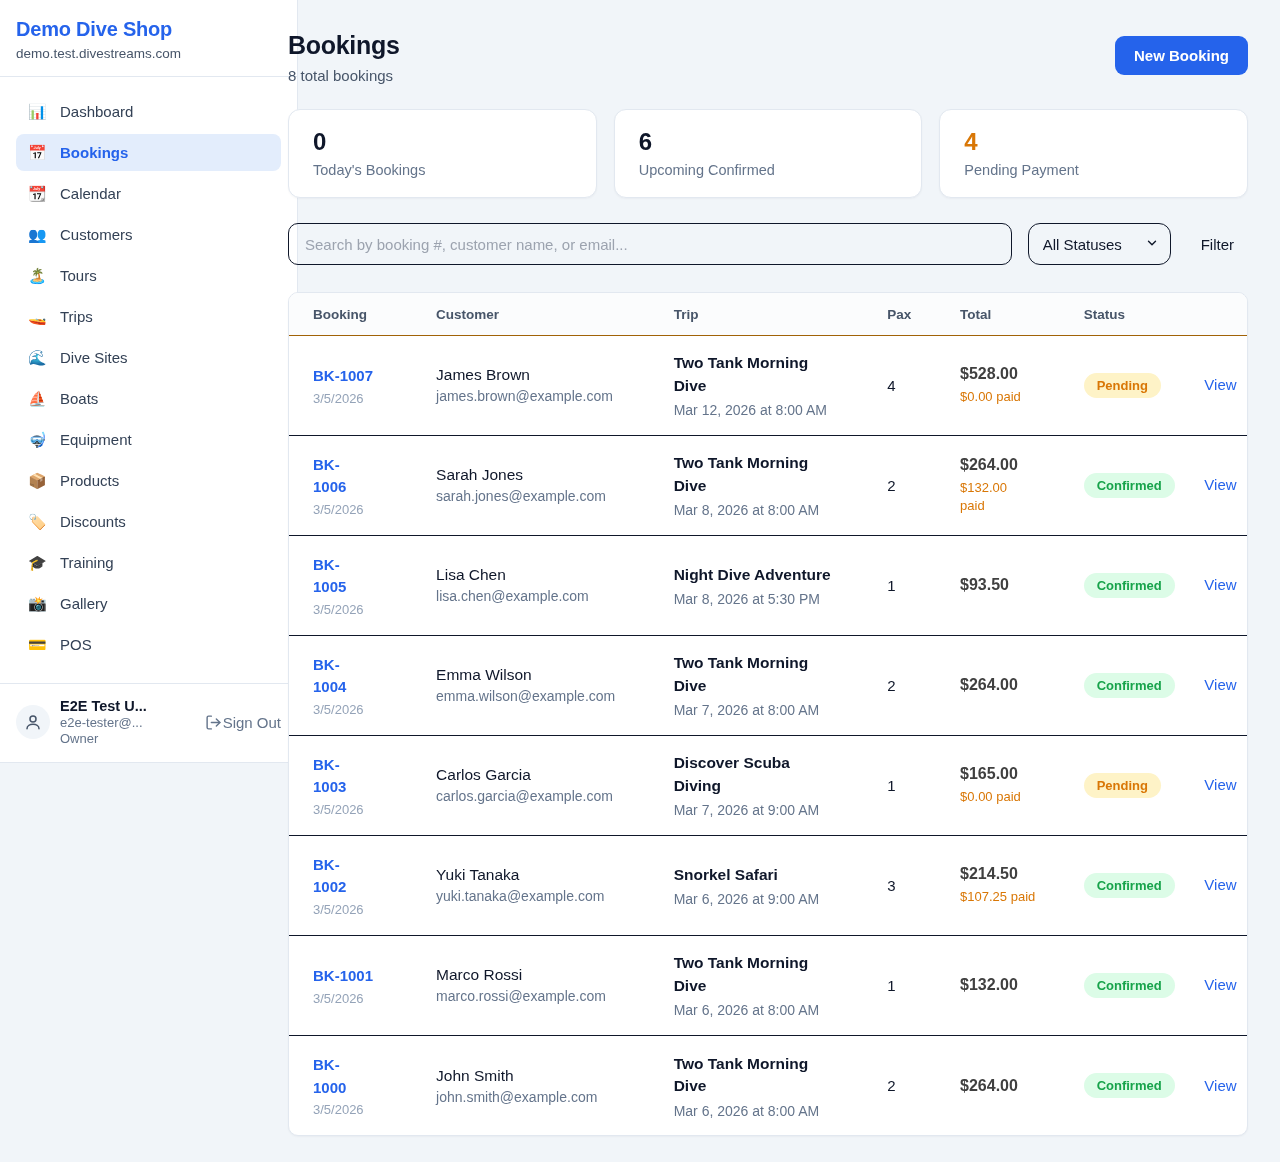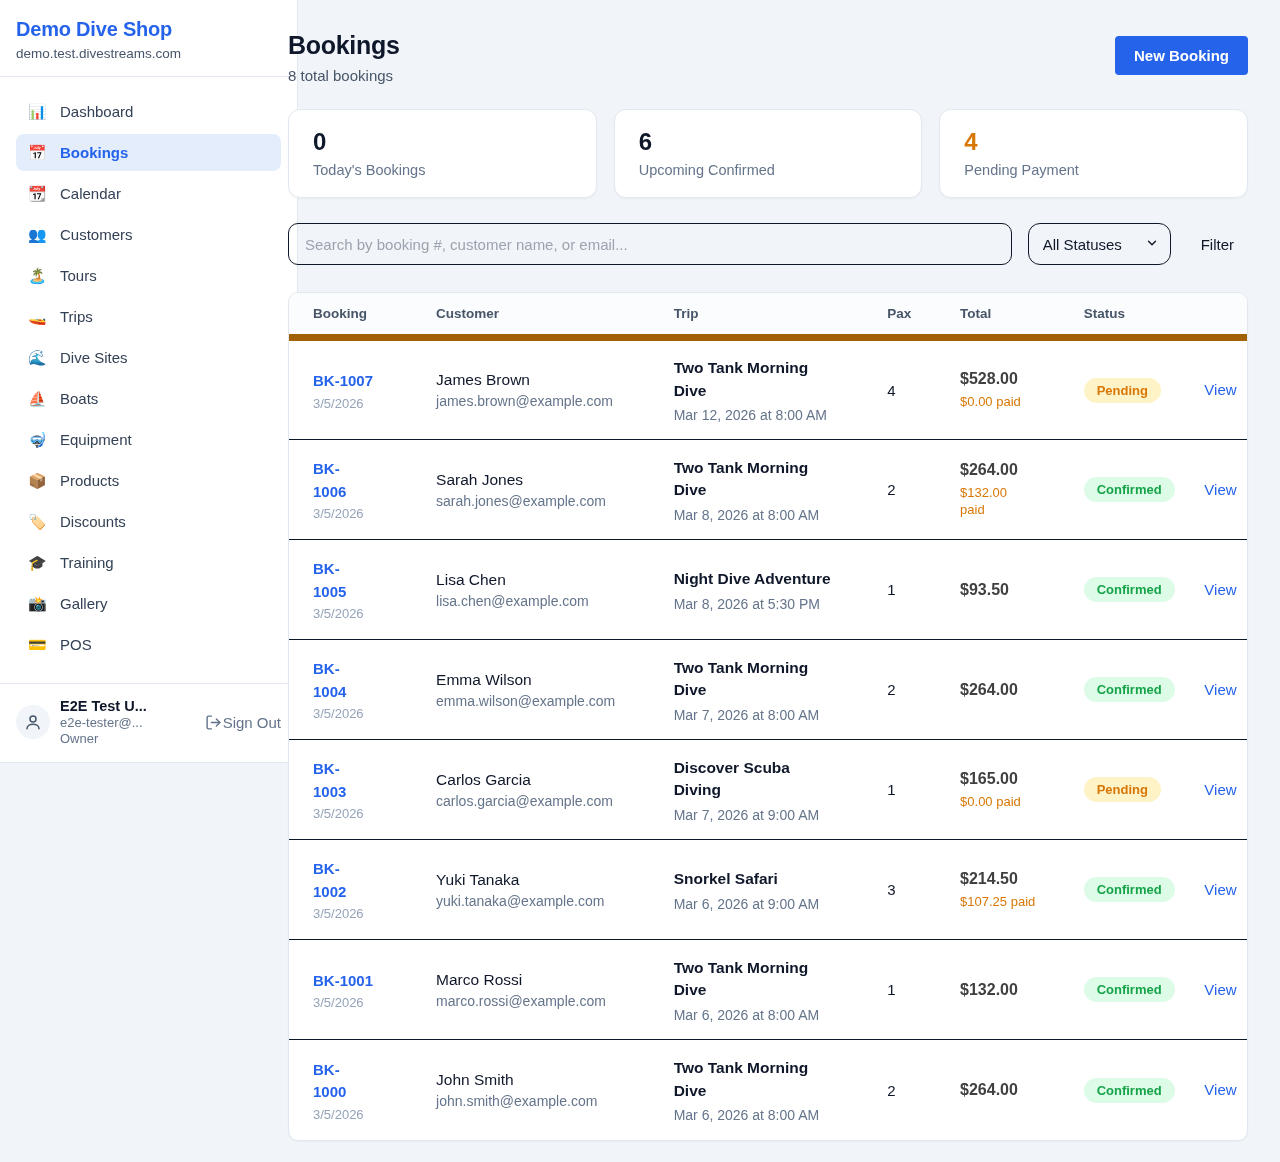--- a/index.html
+++ b/index.html
@@ -38,21 +38,21 @@
   .signout-btn {
     display:flex; align-items:center; gap:1px; background:none; border:none;
     color:#64748b; font-size:15px; font-family:inherit; cursor:pointer; padding:0;
   }
   
   .main { position:absolute; left:288px; top:0; width:960px; padding-top:31px; }
   .page-header { display:flex; justify-content:space-between; align-items:flex-start; }
   .page-title { font-size:25px; font-weight:700; letter-spacing:-.3px; }
   .page-subtitle { font-size:15px; color:#475569; margin-top:7px; }
   .btn-primary {
-    background:#2563eb; color:#fff; border:none; border-radius:4px;
+    background:#2563eb; color:#fff; border:none; border-radius:9px;
     font-size:15px; font-weight:600; font-family:inherit;
     padding:11px 19px; margin-top:5px; cursor:pointer;
   }
   
   .stats { display:flex; gap:17px; margin-top:25px; }
   .stat-card {
     flex:1; background:#fff; border:1px solid #e2e8f0; border-radius:12px;
     padding:19px 24px; box-shadow:0 1px 2px rgba(15,23,42,.04);
   }
   .stat-value { font-size:24px; font-weight:700; color:#0f172a; line-height:1.1; }
@@ -76,21 +76,21 @@
   .filter-btn {
     background:none; border:none; font-size:15px; font-family:inherit;
     color:#0f172a; padding:8px 14px; cursor:pointer;
   }
   
   .table-card {
     margin-top:27px; background:#fff; border:1px solid #e2e8f0; border-radius:10px;
     overflow:hidden; box-shadow:0 1px 2px rgba(15,23,42,.04);
   }
   table { width:100%; border-collapse:collapse; table-layout:fixed; }
-  thead tr { background:#fbfcfd; border-bottom:7px solid #a16207; }
+  thead tr { background:#fbfcfd; border-bottom:1px solid #a16207; }
   th {
     text-align:left; font-size:13.5px; font-weight:600; color:#475569;
     padding:13px 12px; height:42px;
   }
   th:first-child { padding-left:24px; }
   tbody tr { height:100px; }
   tbody tr + tr { border-top:1px solid #0f172a; }
   td { padding:16px 12px; vertical-align:middle; }
   td:first-child { padding-left:24px; }
   .bk-link {

